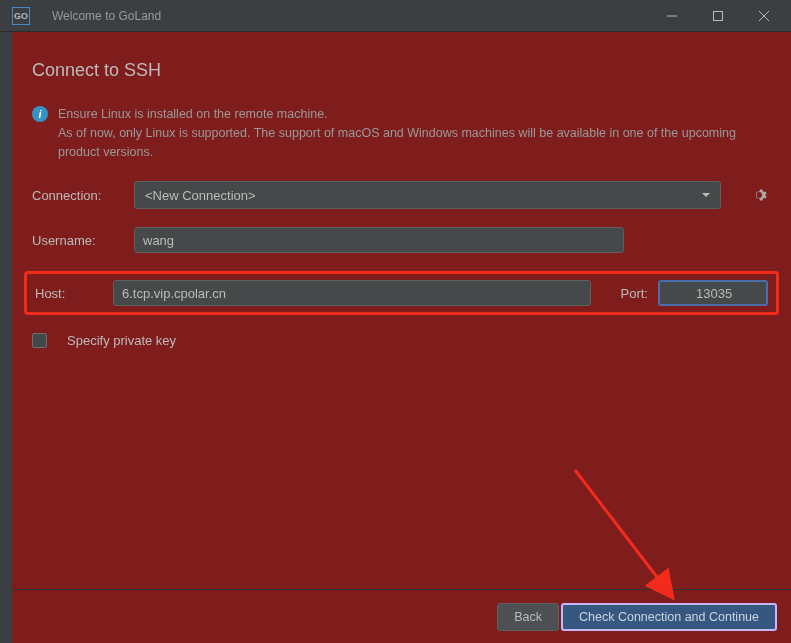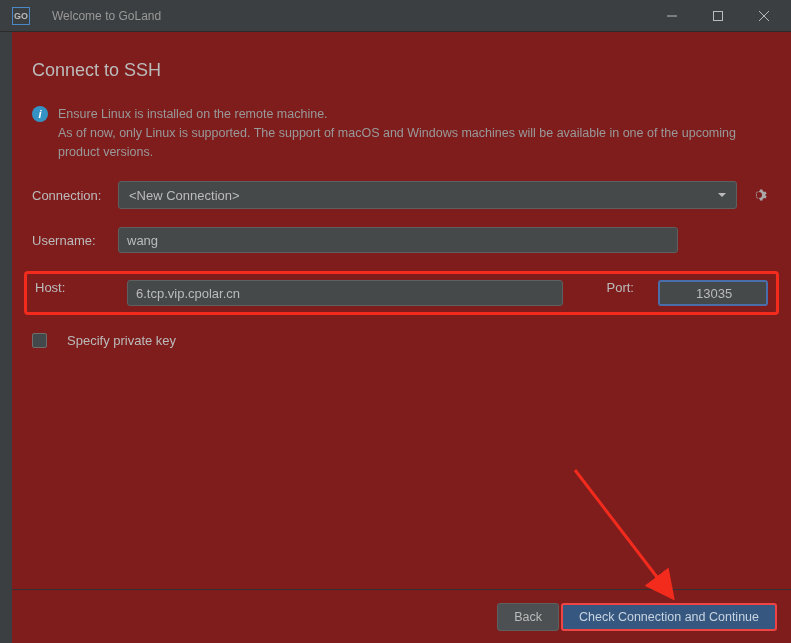--- a/index.html
+++ b/index.html
@@ -102,21 +102,21 @@
     }
     .info-text {
       color: #999;
       line-height: 1.5;
       font-size: 12.5px;
     }
     .form-row {
       display: flex;
       align-items: center;
       margin-bottom: 18px;
-      gap: 10px;
+      gap: 26px;
     }
     .label {
       width: 76px;
       color: #bbbbbb;
       font-size: 13px;
     }
     .dropdown {
       flex: 1;
       height: 28px;
       background: #45494a;
@@ -150,30 +150,31 @@
       height: 26px;
       background: #45494a;
       border: 1px solid #5e6060;
       border-radius: 3px;
       color: #bbbbbb;
       padding: 0 8px;
       font-size: 13px;
       font-family: inherit;
       outline: none;
     }
-    .username-input { width: 560px; }
+    .username-input { width: 490px; }
     .highlight-box {
       border: 3px solid #f22b1d;
       border-radius: 4px;
       padding: 6px 8px;
       margin: 0 -8px 18px -8px;
     }
     .host-port-row {
       display: flex;
-      gap: 24px;
+      align-items: center;
+      gap: 10px;
     }
     .host-input { flex: 1; }
     .port-label { color: #bbbbbb; margin-left: 20px; }
     .port-input {
       width: 110px;
       border: 2px solid #4a6ea9;
       padding-left: 36px;
     }
     .checkbox-row {
       display: flex;
@@ -204,21 +205,21 @@
       border: 1px solid #5e6060;
       background: #4c5052;
       color: #bbbbbb;
       font-size: 12.5px;
       cursor: pointer;
       display: flex;
       align-items: center;
     }
     .btn-primary {
       background: #365880;
-      border: 2px solid #ef4444;
+      border: 2px solid #c4b5fd;
       color: #c9d4e0;
       text-align: center;
     }
     .arrow {
       position: absolute;
       left: 565px;
       top: 460px;
       pointer-events: none;
     }
   </style>

